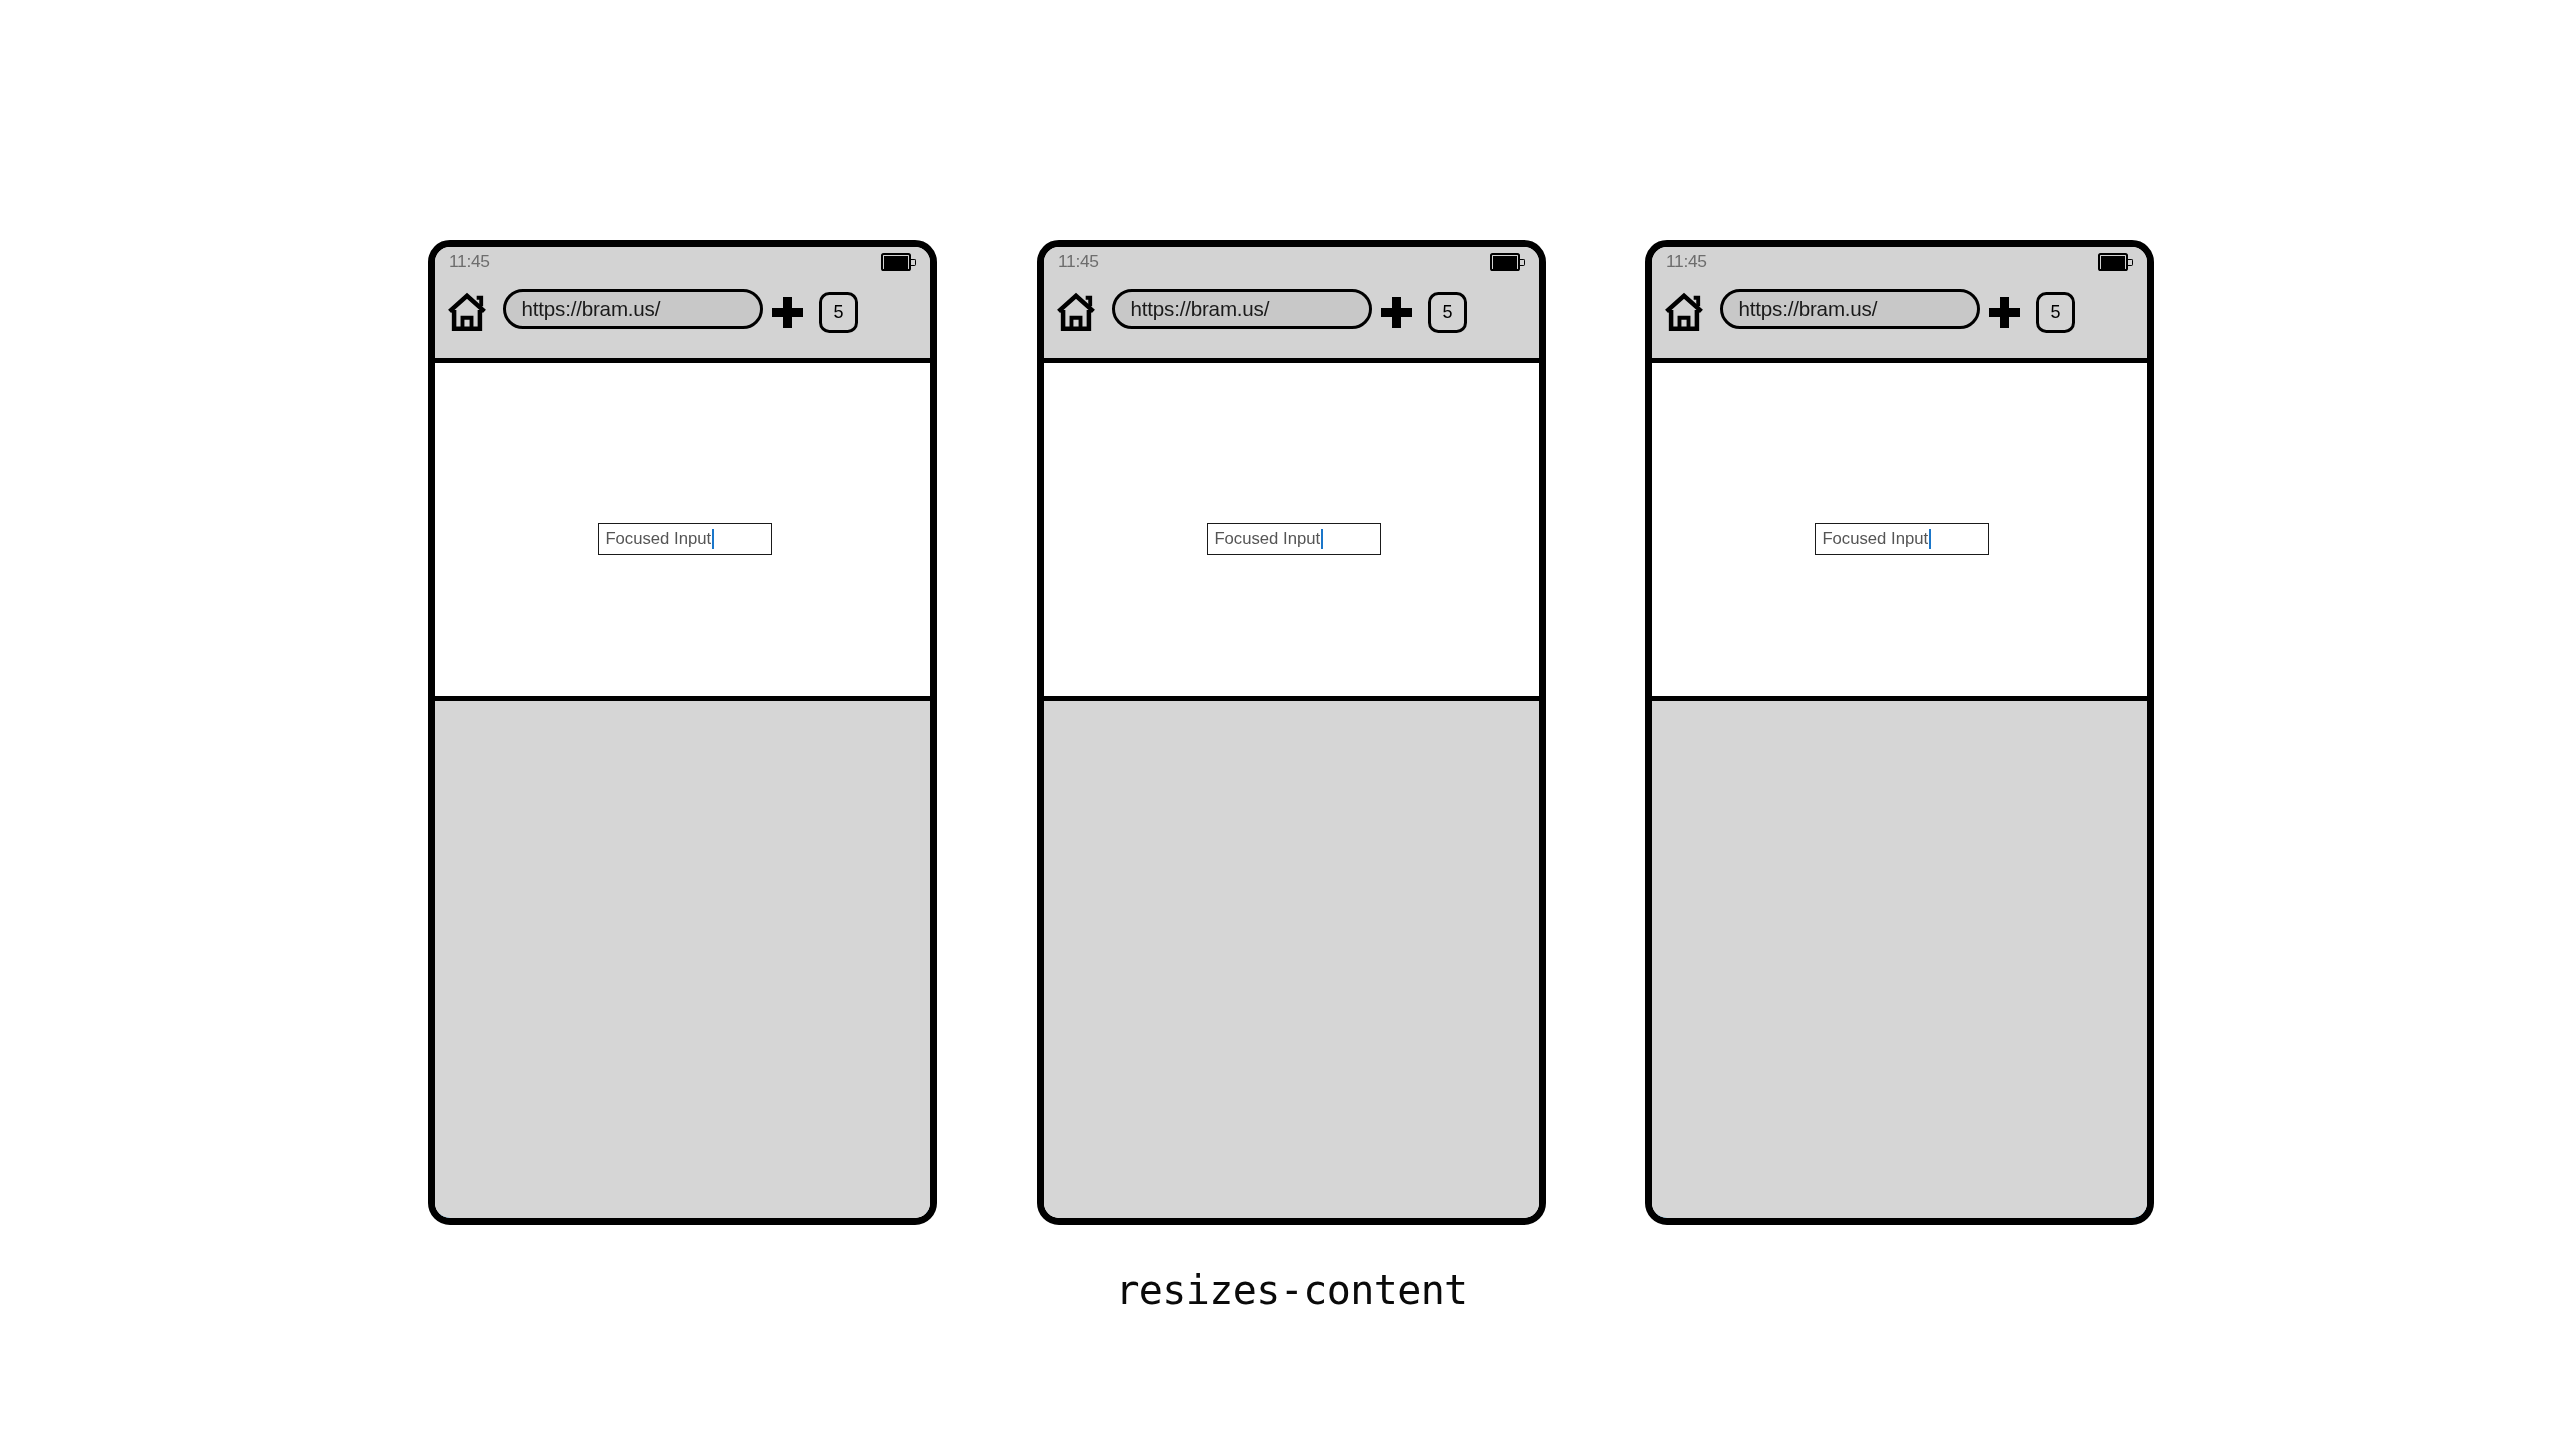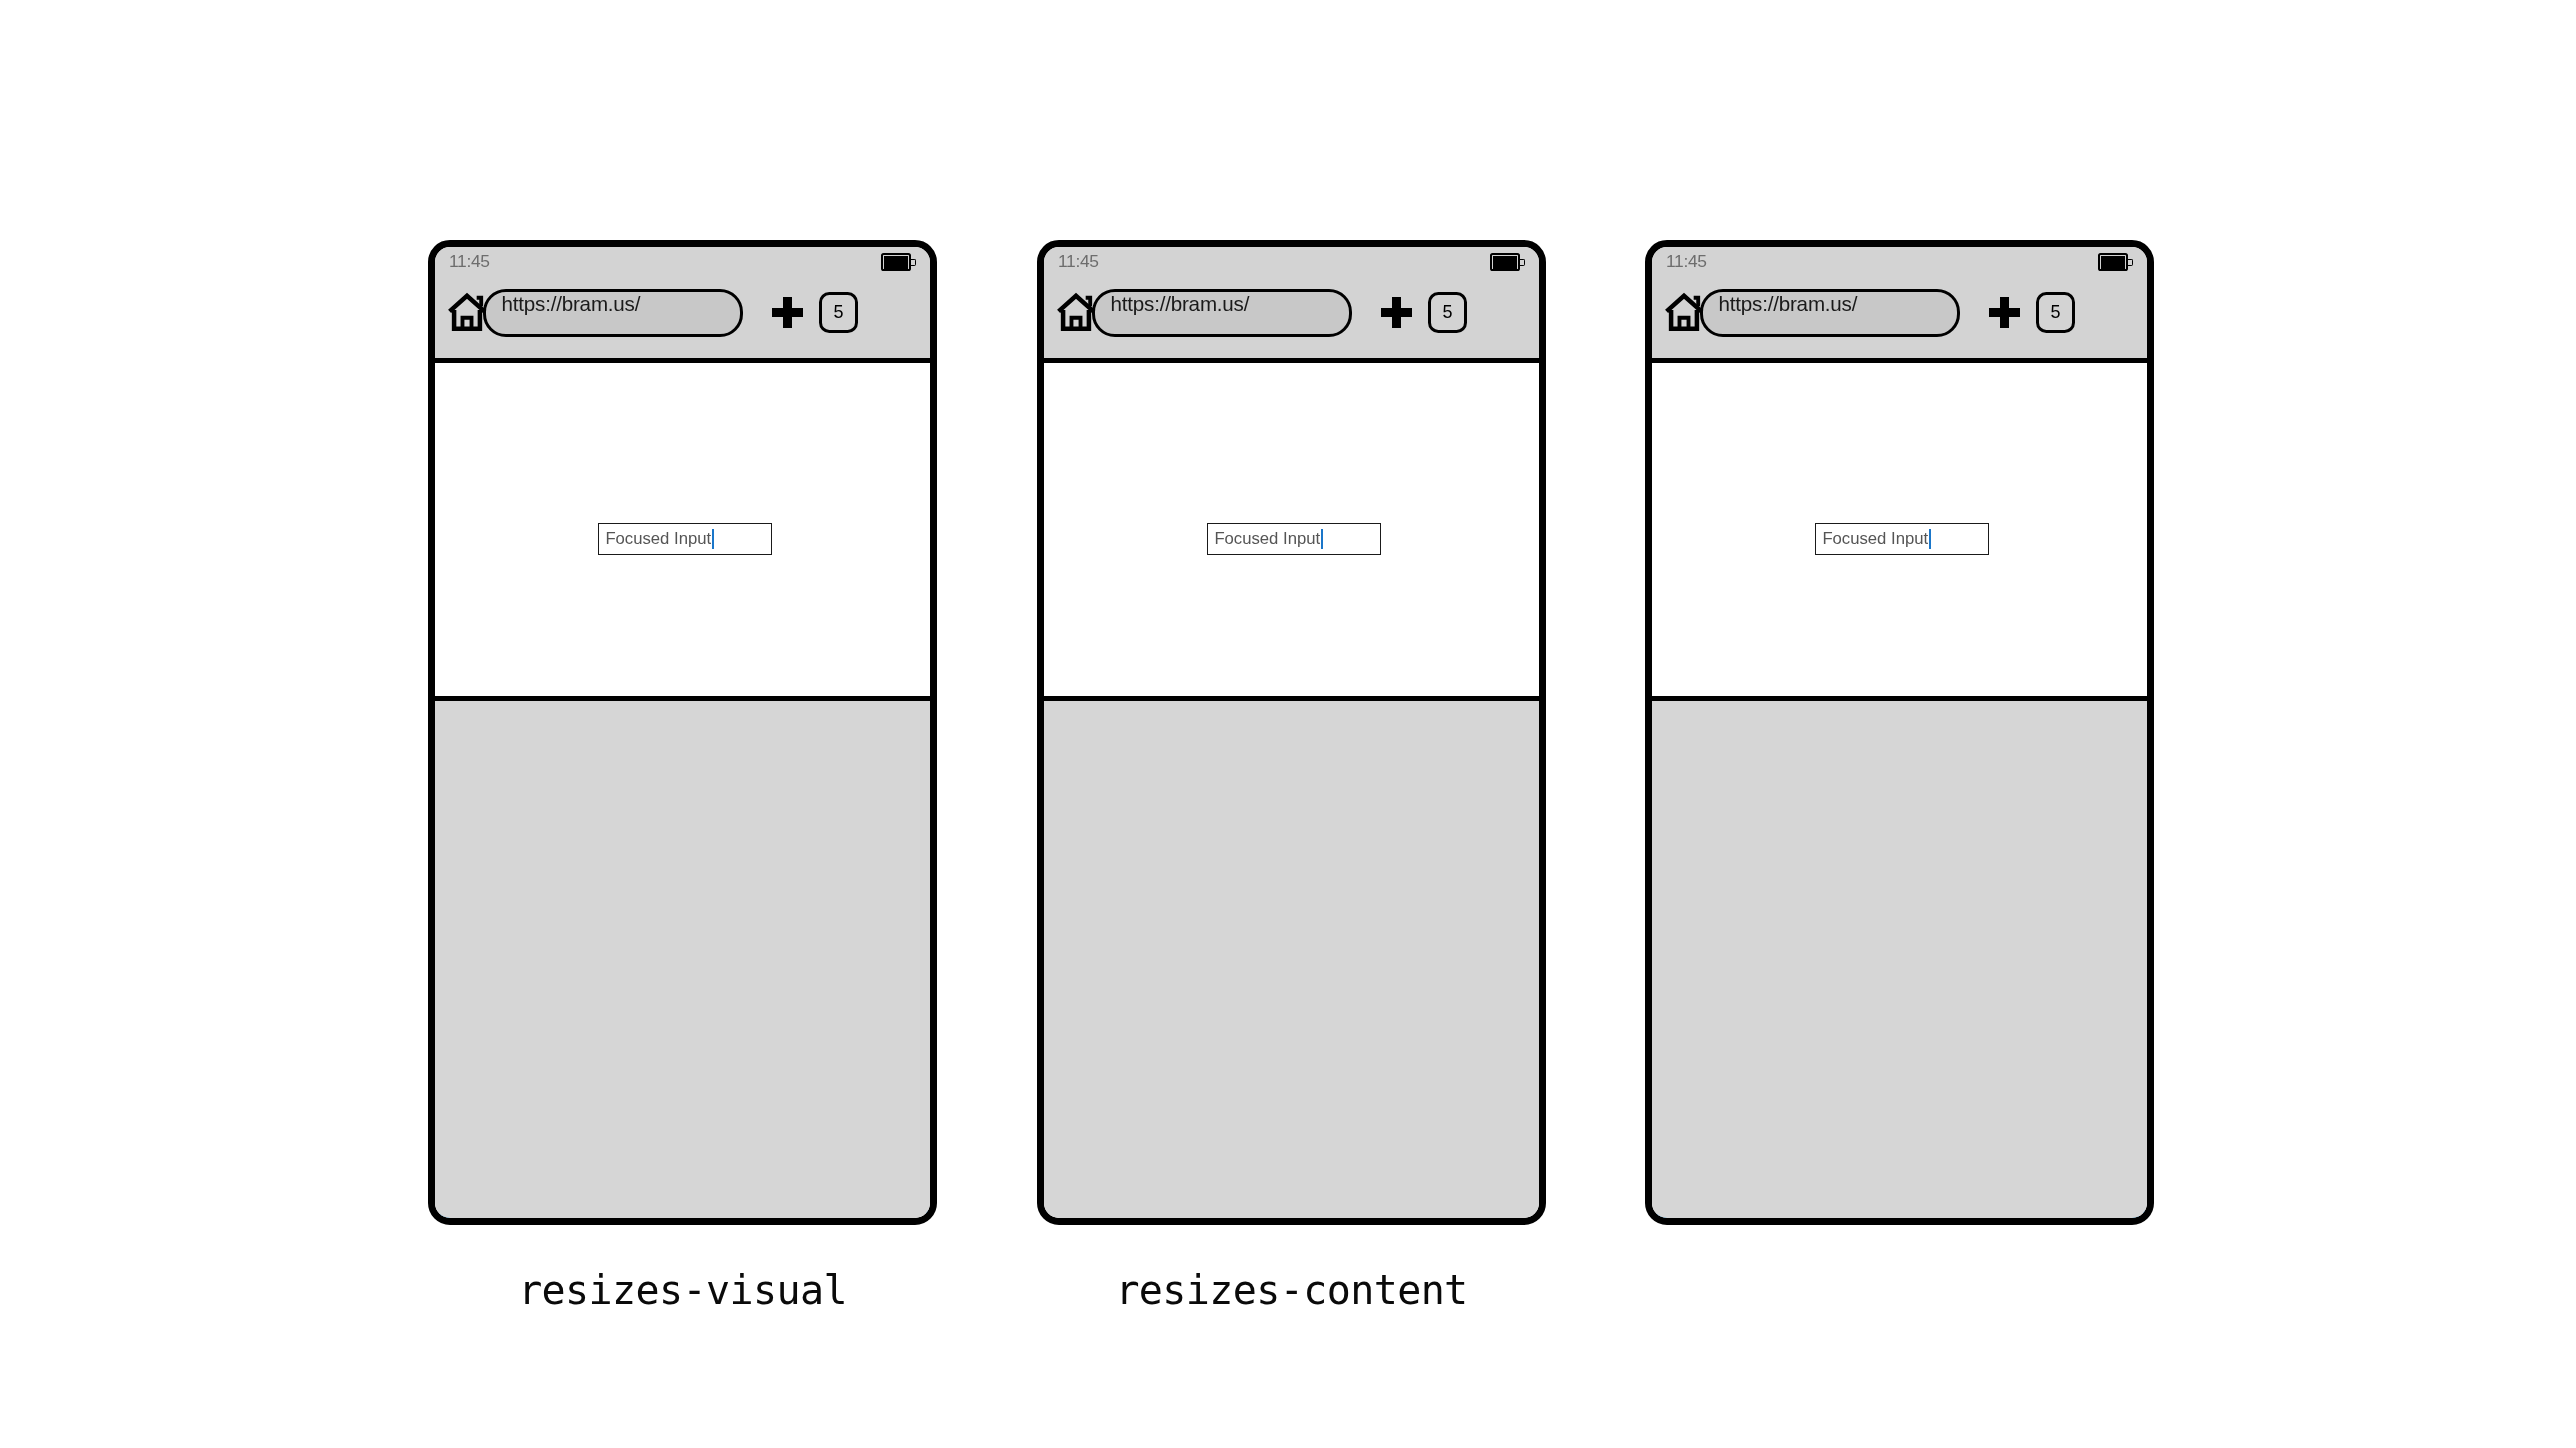--- a/index.html
+++ b/index.html
@@ -55,26 +55,26 @@
     border:1.9px solid #000;border-left:none;border-radius:0 1.9px 1.9px 0;box-sizing:border-box;
   }
   .toolbar{
     position:absolute;left:0;right:0;top:33px;height:77px;
     display:flex;align-items:center;
   }
   .home-icon{
     position:absolute;left:11.6px;top:11.6px;width:40px;height:40px;
   }
   .urlbar{
-    position:absolute;left:48px;top:9px;
-    width:260px;height:48px;
+    position:absolute;left:68px;top:9px;
+    width:260px;height:40px;
     border:3.2px solid #000;border-radius:23px;
     background:#c8c8c8;
     box-sizing:border-box;
-    display:flex;
+    display:flex;align-items:center;
   }
   .urltext{
     margin-left:15.5px;font-size:20.6px;color:#1a1a1a;
     font-family:"Liberation Sans", sans-serif;
     white-space:nowrap;letter-spacing:-0.2px;
   }
   .plus{
     position:absolute;left:337px;top:16.7px;width:31px;height:31px;
   }
   .plus .hbar{position:absolute;left:0;top:11px;width:31px;height:9px;background:#000;}
@@ -241,21 +241,20 @@
       <div class="pagearea" style="top:116px;height:348px;">
         <div class="focused-input" style="left:163px;top:160px;">
           <span class="txt">Focused Input</span>
           <span class="caret"></span>
         </div>
       </div>
 
       <div class="kbarea" style="height:522px;"></div>
     </div>
   </div>
-  <div class="caption" style="left:428px;top:1267px;width:509px;">resizes-visual</div>
 
   <div class="phone" id="phone-1" style="left:1037px;top:240px;">
     <div class="phone-inner">
 
       <div class="vp-marker" id="vp-1" style="left:0;top:116px;right:0;height:348px;">
           <div class="seg" style="left: 5.2px; top: 0px; width: 59px; height: 14px;"></div>
           <div class="seg" style="left: 84px; top: 0px; width: 49px; height: 14px;"></div>
           <div class="blk" style="left: 133px; top: 0px; width: 216px; height: 48px;"></div>
           <div class="seg" style="left: 349px; top: 0px; width: 59px; height: 14px;"></div>
           <div class="seg" style="left: 428px; top: 0px; width: 59px; height: 14px;"></div>

